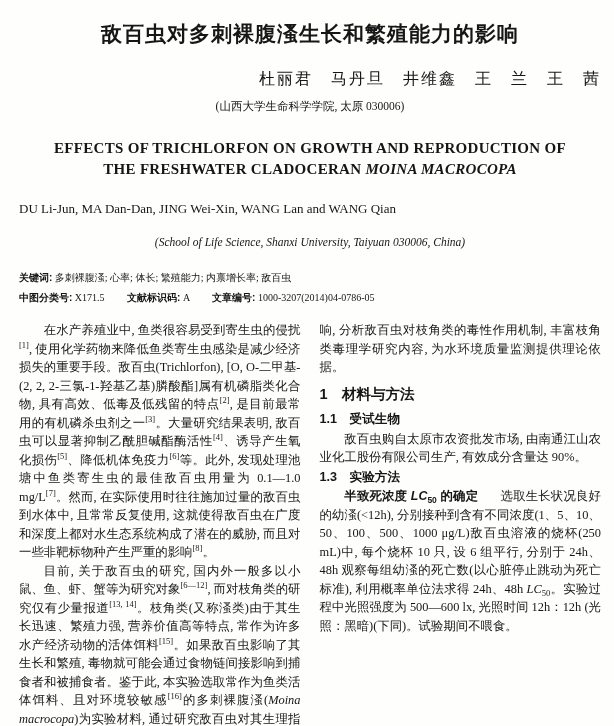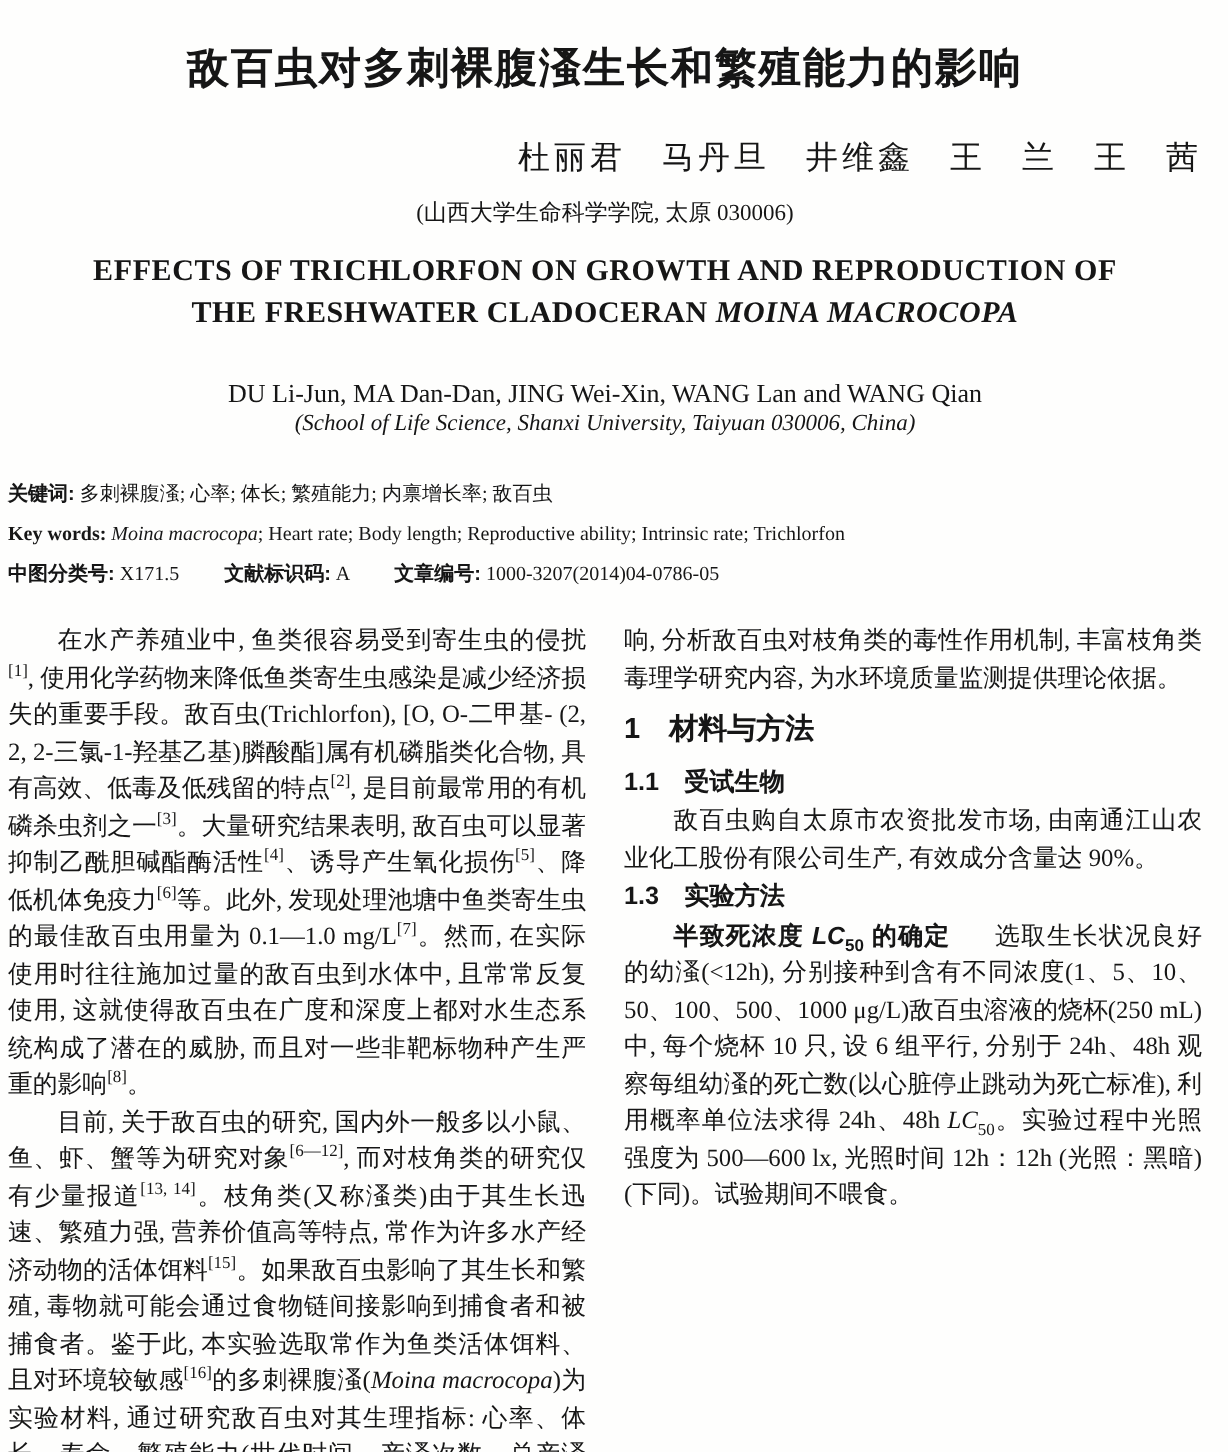--- a/index.html
+++ b/index.html
@@ -1,20 +1,20 @@
 <!DOCTYPE html>
 <html><head>
 <meta charset="utf-8">
 <style>
   html, body { margin: 0; padding: 0; background: #ffffff; }
   .page {
     position: relative;
     width: 614px; height: 726px;
     box-sizing: border-box;
-    padding: 12px 13px 0 4px;
+    padding: 12px 13px 0 19px;
     background: #fefefd;
     color: #161616;
     font-family: "Liberation Serif", "DejaVu Serif", serif;
     overflow: hidden;
   }
   .title-cn {
     margin: 8px 0 0 0;
     text-align: center;
     font-family: "Liberation Sans", "DejaVu Sans", sans-serif;
     font-weight: bold;
@@ -26,34 +26,34 @@
     text-align: right;
     font-size: 16px;
     letter-spacing: 2px;
   }
   .affil-cn {
     margin-top: 9px;
     text-align: center;
     font-size: 11.5px;
   }
   .title-en {
-    margin-top: 12px;
+    margin-top: 24px;
     text-align: center;
     font-weight: bold;
     font-size: 15px;
     line-height: 21px;
     letter-spacing: 0.3px;
   }
   .authors-en {
     margin-top: 21px;
-    text-align: center;
+    text-align: left;
     font-size: 13px;
   }
   .affil-en {
-    margin-top: 1px;
+    margin-top: 19px;
     text-align: center;
     font-style: italic;
     font-size: 11.5px;
   }
   .meta {
     margin-top: 20px;
     font-size: 10px;
     line-height: 20px;
   }
   .meta-row { white-space: nowrap; }
@@ -117,24 +117,20 @@
   <div class="authors-en">DU Li-Jun, MA Dan-Dan, JING Wei-Xin, WANG Lan and WANG Qian</div>
 
   <div class="affil-en">(School of Life Science, Shanxi University, Taiyuan 030006, China)</div>
 
   <div class="meta">
     <div class="meta-row">
       <span class="meta-label">关键词:</span>
       <span>多刺裸腹溞; 心率; 体长; 繁殖能力; 内禀增长率; 敌百虫</span>
     </div>
     <div class="meta-row">
-      <span class="meta-label en">Key words:</span>
-      <span><i>Moina macrocopa</i>; Heart rate; Body length; Reproductive ability; Intrinsic rate; Trichlorfon</span>
-    </div>
-    <div class="meta-row">
       <span class="meta-group">
         <span class="meta-label">中图分类号:</span>
         <span>X171.5</span>
       </span>
       <span class="meta-group">
         <span class="meta-label">文献标识码:</span>
         <span>A</span>
       </span>
       <span class="meta-group">
         <span class="meta-label">文章编号:</span>

